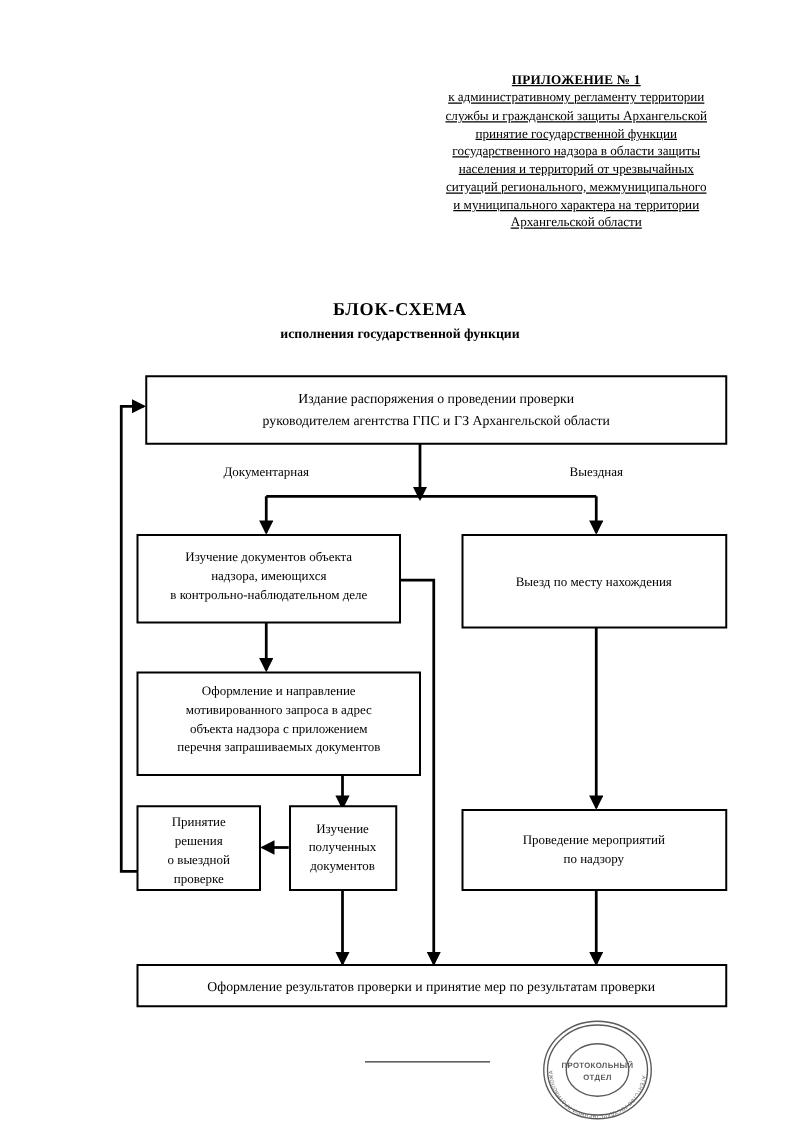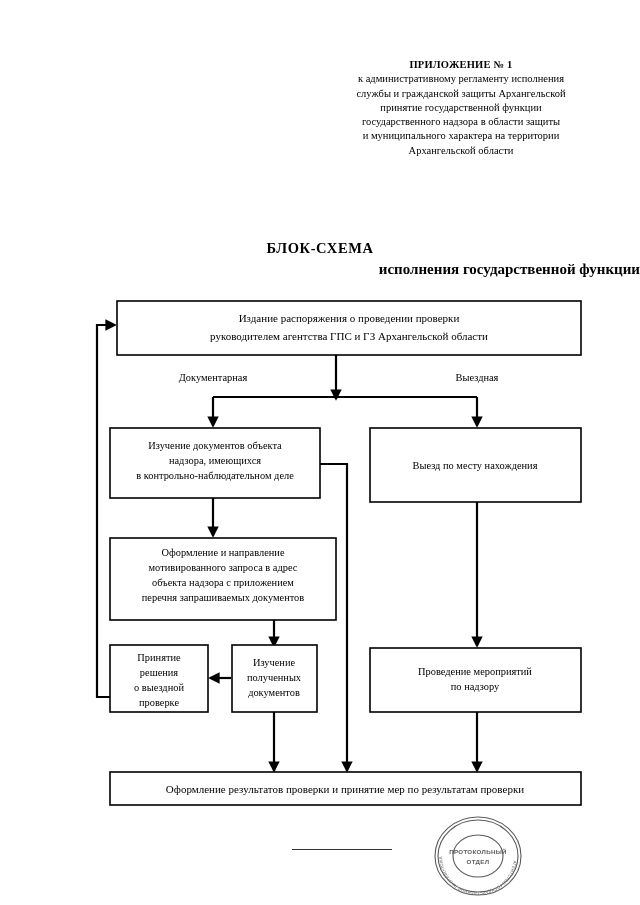--- a/index.html
+++ b/index.html
@@ -18,20 +18,21 @@
 
   
   .header-block {
     position: absolute;
     left: 318px;
     top: 58px;
     width: 286px;
     text-align: center;
     font-size: 10.5px;
     line-height: 14.3px;
+    text-decoration: underline;
   }
   .header-block .appendix-title {
     font-weight: bold;
     letter-spacing: 0.2px;
   }
   .header-block .hline { display: block; }
 
   
   .doc-title {
     position: absolute;
@@ -41,24 +42,23 @@
     text-align: center;
   }
   .doc-title .t1 {
     display: block;
     font-size: 14.5px;
     font-weight: bold;
     letter-spacing: 0.6px;
   }
   .doc-title .t2 {
     display: block;
-    font-size: 15px;
+    font-size: 11px;
     font-weight: bold;
     margin-top: 4px;
-    text-align: right;
   }
 
   
   #flowchart {
     position: absolute;
     left: 0;
     top: 0;
     width: 640px;
     height: 905px;
   }
@@ -120,24 +120,26 @@
     font-size: 4.1px;
     fill: #2c2c2c;
     letter-spacing: 0.2px;
   }
 </style>
 </head>
 <body>
 
 <div class="header-block">
   <div class="appendix-title">ПРИЛОЖЕНИЕ № 1</div>
-  <span class="hline">к административному регламенту исполнения</span>
+  <span class="hline">к административному регламенту территории</span>
   <span class="hline">службы и гражданской защиты Архангельской</span>
   <span class="hline">принятие государственной функции</span>
   <span class="hline">государственного надзора в области защиты</span>
+  <span class="hline">населения и территорий от чрезвычайных</span>
+  <span class="hline">ситуаций регионального, межмуниципального</span>
   <span class="hline">и муниципального характера на территории</span>
   <span class="hline">Архангельской области</span>
 </div>
 
 <div class="doc-title">
   <span class="t1">БЛОК-СХЕМА</span>
   <span class="t2">исполнения государственной функции</span>
 </div>
 
 <svg id="flowchart" viewBox="0 0 640 905">

